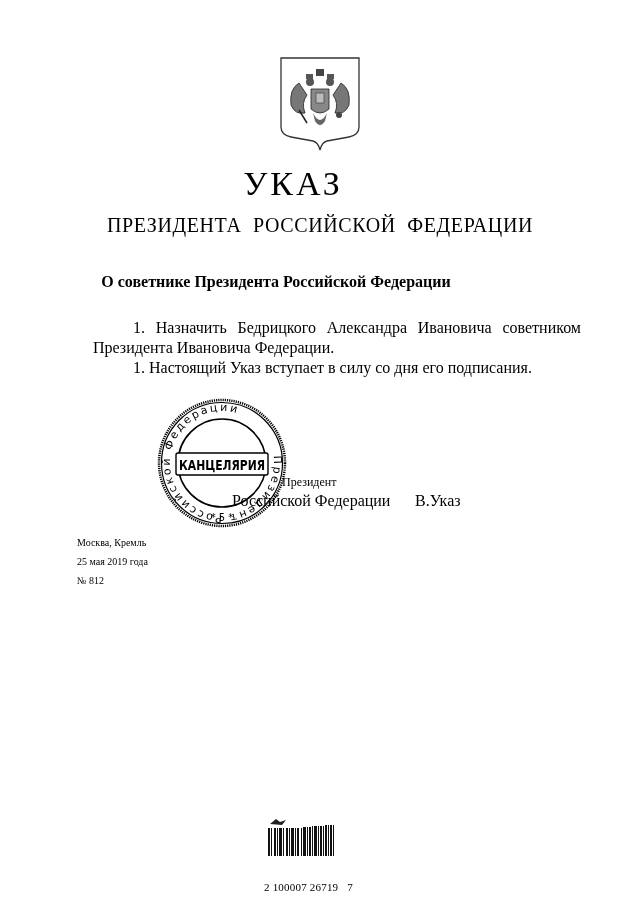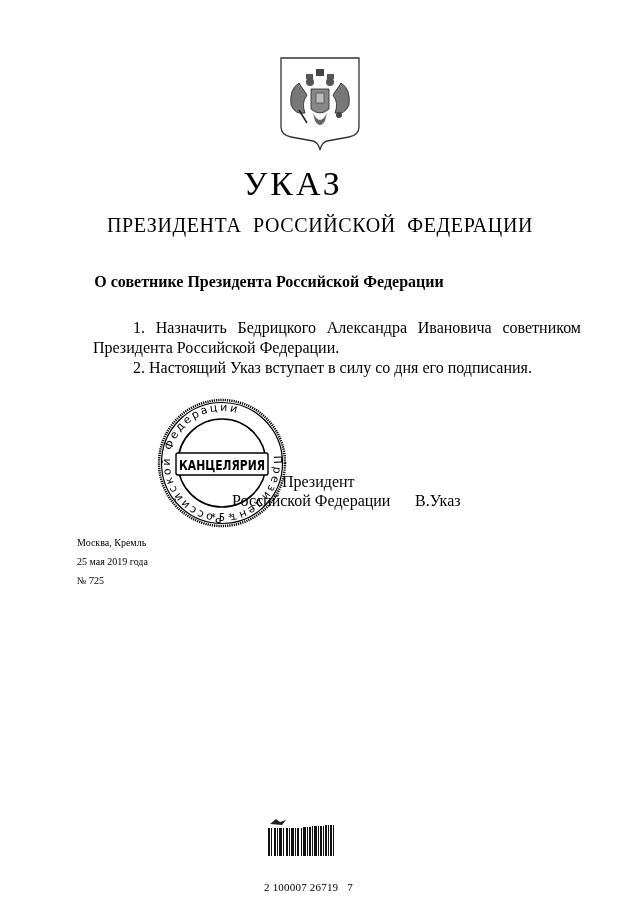--- a/index.html
+++ b/index.html
@@ -11,30 +11,30 @@
     .emblem { left: 277px; top: 55px; width: 86px; height: 100px; }
     .title {
       left: 0; width: 586px; top: 164px; text-align: center;
       font-size: 34px; letter-spacing: 3px; line-height: 40px;
     }
     .subtitle {
       left: 0; width: 640px; top: 212px; text-align: center;
       font-size: 20px; letter-spacing: 0.6px; word-spacing: 6px; line-height: 26px;
     }
     .heading {
-      left: 1px; width: 536px; top: 272px; text-align: center;
+      left: 8px; width: 536px; top: 272px; text-align: center;
       font-size: 16px; font-weight: bold; line-height: 20px;
     }
     .para {
       left: 76px; width: 488px; font-size: 16px; line-height: 20px; margin-left: 17px;
     }
     .p1 { top: 318px; text-align: justify; text-align-last: justify; text-indent: 40px; }
     .p1b { top: 338px; }
     .p2 { top: 358px; text-indent: 40px; }
-    .sig1 { left: 282px; top: 472px; font-size: 16px; line-height: 20px; }
+    .sig1 { left: 282px; top: 472px; font-size: 12px; line-height: 20px; }
     .sig2 { left: 232px; top: 491px; font-size: 16px; line-height: 20px; }
     .sigName { left: 415px; top: 491px; font-size: 16px; line-height: 20px; }
     .place { left: 77px; top: 533px; font-size: 10px; line-height: 19px; }
     .stamp { left: 156px; top: 397px; width: 132px; height: 132px; }
     .barcode { left: 266px; top: 818px; width: 76px; height: 40px; }
     .barnum {
       left: 264px; top: 858px; font-size: 11px; line-height: 12px;
       font-family: "Liberation Serif", serif; letter-spacing: 0.2px; white-space: pre; margin-top: 23px;
     }
   </style>
@@ -62,22 +62,22 @@
 
     <path d="M36 58 Q43 72 50 58 L48 66 Q43 74 38 66 Z" fill="#666"></path>
   </svg>
 </div>
 
 <div class="abs title">УКАЗ</div>
 <div class="abs subtitle">ПРЕЗИДЕНТА  РОССИЙСКОЙ  ФЕДЕРАЦИИ</div>
 <div class="abs heading">О советнике Президента Российской Федерации</div>
 
 <div class="abs para p1">1. Назначить Бедрицкого Александра Ивановича советником</div>
-<div class="abs para p1b">Президента Российской Федерации.</div>
-<div class="abs para p2">2. Настоящий Указ вступает в силу со дня его подписания.</div>
+<div class="abs para p1b">Президента Ивановича Федерации.</div>
+<div class="abs para p2">1. Настоящий Указ вступает в силу со дня его подписания.</div>
 
 <div class="abs sig1">Президент</div>
 <div class="abs sig2">Российской Федерации</div>
 <div class="abs sigName">В.Указ</div>
 
 <div class="abs stamp">
   <svg width="132" height="132" viewBox="0 0 132 132">
     <defs>
       <path id="ringPath" d="M66 66 m-52 0 a52 52 0 1 1 104 0 a52 52 0 1 1 -104 0"></path>
     </defs>
@@ -89,21 +89,21 @@
     </text>
     <rect x="20" y="56" width="92" height="22" fill="#fff" stroke="#000" stroke-width="1.4" rx="2"></rect>
     <text x="66" y="73" text-anchor="middle" font-family="DejaVu Sans, sans-serif" font-weight="bold" font-size="14" textLength="86" lengthAdjust="spacingAndGlyphs" fill="#000">КАНЦЕЛЯРИЯ</text>
     <text x="66" y="124" text-anchor="middle" font-family="DejaVu Sans, sans-serif" font-size="10" fill="#000">* 5 *</text>
   </svg>
 </div>
 
 <div class="abs place">
   <div>Москва, Кремль</div>
   <div>25 мая 2019 года</div>
-  <div>№ 725</div>
+  <div>№ 812</div>
 </div>
 
 <div class="abs barcode">
   <svg width="76" height="40" viewBox="0 0 76 40">
     <path d="M4 6 L10 1 L14 4 L20 2 L16 7 Z" fill="#222"></path>
     <g fill="#111">
       <rect x="2" y="10" width="2" height="28"></rect>
         <rect x="5" y="10" width="1" height="28"></rect>
       <rect x="8" y="10" width="2" height="28"></rect>
         <rect x="11" y="10" width="1" height="28"></rect>

